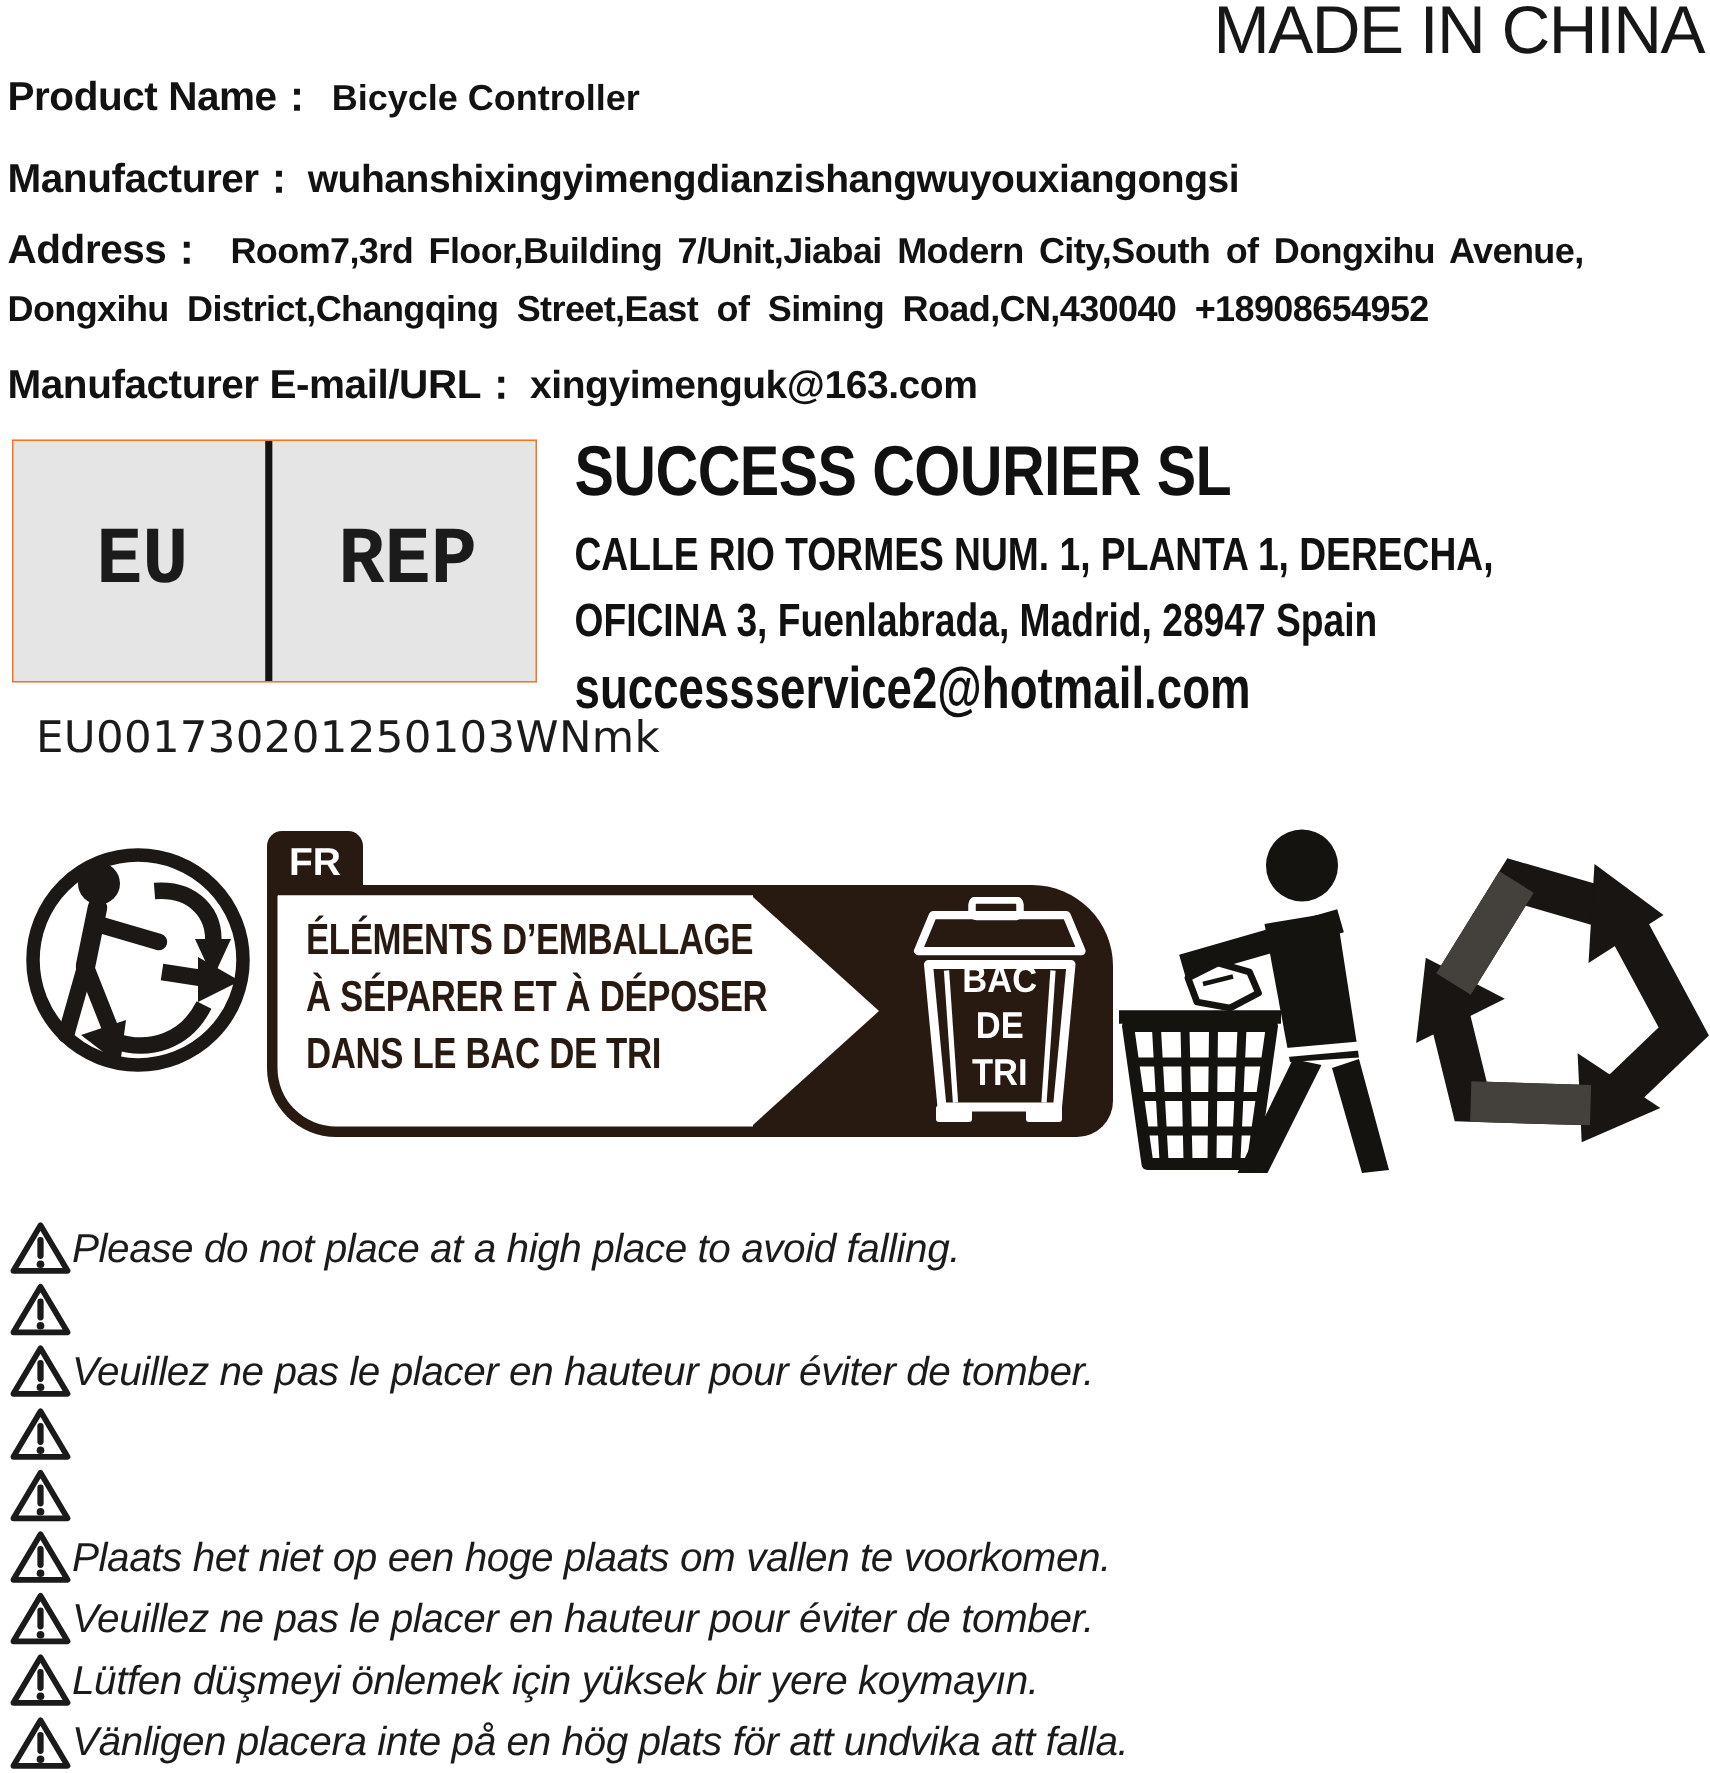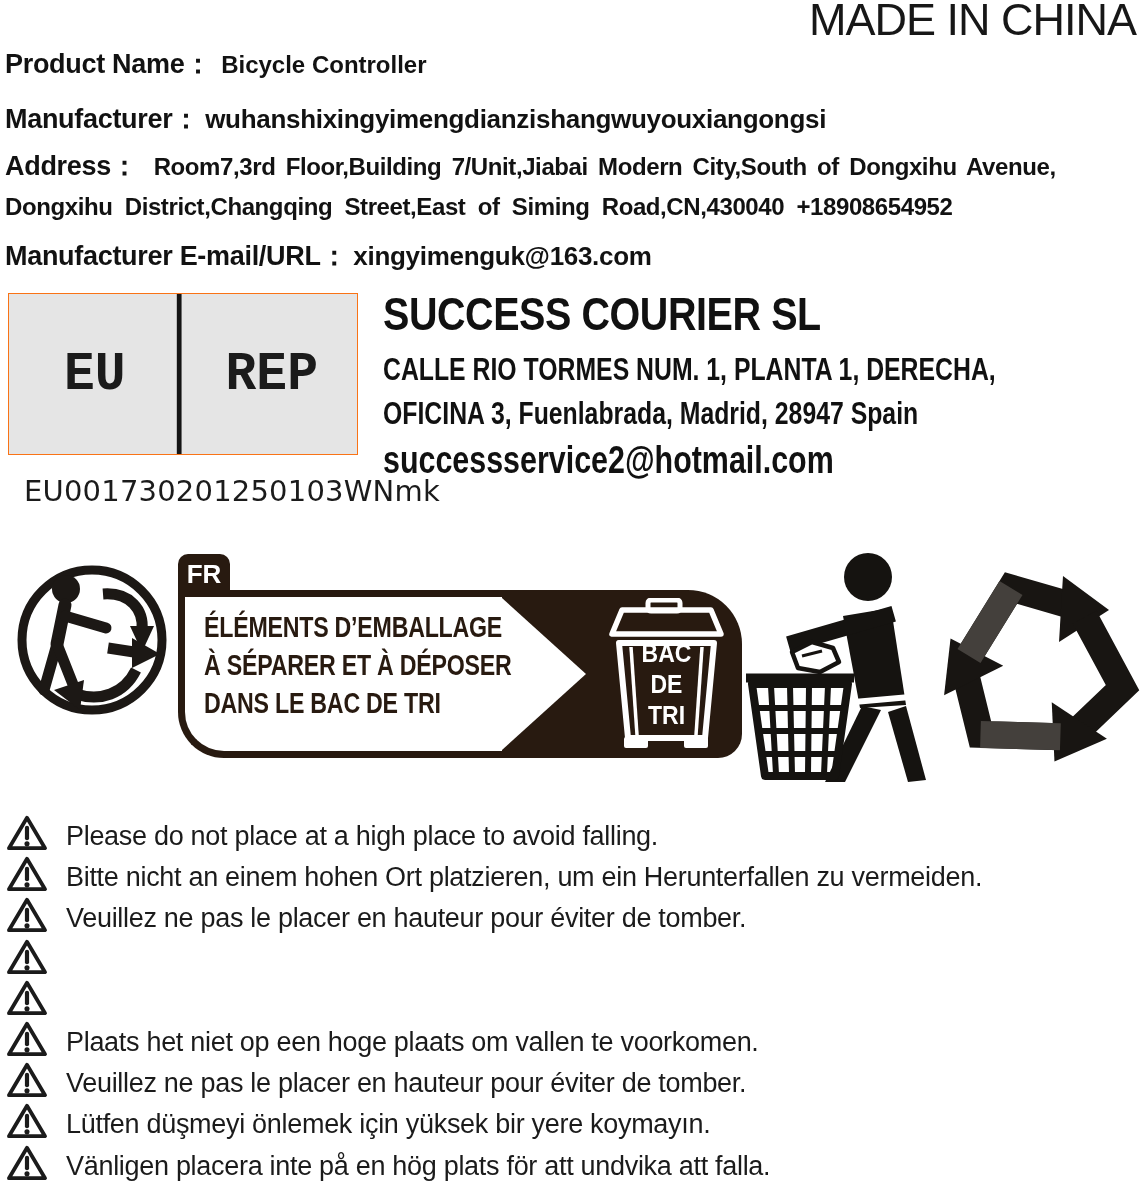--- a/index.html
+++ b/index.html
@@ -23,35 +23,35 @@
   .eurep-cell.first{border-right:5px solid #141414;}
   .eurep-code{left:24px;top:474px;font-family:"DejaVu Sans",sans-serif;font-size:29px;color:#1b1b1b;letter-spacing:0.2px;}
 
   
   .company{left:383px;top:286px;font-size:47px;font-weight:700;letter-spacing:-0.5px;transform:scaleX(.84);transform-origin:left top;color:#111;}
   .caddr1{left:383px;top:352px;font-size:31px;font-weight:700;transform:scaleX(.80);transform-origin:left top;color:#111;}
   .caddr2{left:383px;top:396px;font-size:31px;font-weight:700;transform:scaleX(.80);transform-origin:left top;color:#111;}
   .cemail{left:383px;top:438px;font-size:39px;font-weight:700;transform:scaleX(.78);transform-origin:left top;color:#111;}
 
   
-  .fr-tab{left:178px;top:554px;width:52px;height:40px;background:#281a10;color:#fff;
+  .fr-tab{left:178px;top:554px;width:64px;height:40px;background:#281a10;color:#fff;
           border-radius:10px 10px 2px 2px;display:flex;align-items:center;justify-content:center;
           font-size:26px;font-weight:700;z-index:4;}
   .banner-box{left:178px;top:590px;width:324px;height:168px;background:#fff;border:7px solid #281a10;border-right:none;
               border-radius:4px 0 0 46px;box-sizing:border-box;z-index:2;}
   .banner-text{left:204px;top:608px;z-index:3;color:#281a10;font-weight:700;font-size:29px;line-height:38px;
                transform:scaleX(.8);transform-origin:left top;white-space:nowrap;letter-spacing:-0.3px;}
   .dark-block{left:502px;top:590px;width:240px;height:168px;background:#281a10;border-radius:0 54px 24px 0;z-index:1;}
   .chevron{left:502px;top:590px;z-index:2;}
   .bin-svg{left:604px;top:598px;z-index:3;}
   .bin-text{left:604px;top:638px;width:125px;text-align:center;color:#ffffff;font-weight:700;font-size:25px;line-height:31px;
             z-index:4;transform:scaleX(.92);transform-origin:center top;}
 
   
-  .warn-row{position:absolute;left:6px;height:40px;display:flex;align-items:flex-end;gap:18px;}
+  .warn-row{position:absolute;left:6px;height:40px;display:flex;align-items:center;font-style:italic;}
   .warn-text{font-size:27px;letter-spacing:-0.3px;color:#1b1b1b;white-space:nowrap;}
 </style>
 </head>
 <body>
 
 <div>
 
   <div class="abs made-in">MADE IN CHINA</div>
 
   <div class="abs info-line" style="top:46px">
@@ -160,21 +160,20 @@
       <circle cx="22" cy="31.4" r="2.7" fill="#1b1b1b"></circle>
     </svg>
     <span class="warn-text">Please do not place at a high place to avoid falling.</span>
   </div>
       <div class="warn-row" style="top: 853.2px;">
     <svg width="42" height="38" viewBox="0 0 44 40">
       <polygon points="22,4 41,36 3,36" fill="none" stroke="#1b1b1b" stroke-width="4" stroke-linejoin="round"></polygon>
       <path d="M22 14.5 L22 25.5" stroke="#1b1b1b" stroke-width="4.4" stroke-linecap="round"></path>
       <circle cx="22" cy="31.4" r="2.7" fill="#1b1b1b"></circle>
     </svg>
-    <span class="warn-text">Bitte nicht an einem hohen Ort platzieren, um ein Herunterfallen zu vermeiden.</span>
   </div>
       <div class="warn-row" style="top: 894.4px;">
     <svg width="42" height="38" viewBox="0 0 44 40">
       <polygon points="22,4 41,36 3,36" fill="none" stroke="#1b1b1b" stroke-width="4" stroke-linejoin="round"></polygon>
       <path d="M22 14.5 L22 25.5" stroke="#1b1b1b" stroke-width="4.4" stroke-linecap="round"></path>
       <circle cx="22" cy="31.4" r="2.7" fill="#1b1b1b"></circle>
     </svg>
     <span class="warn-text">Veuillez ne pas le placer en hauteur pour éviter de tomber.</span>
   </div>
       <div class="warn-row" style="top: 935.6px;">

